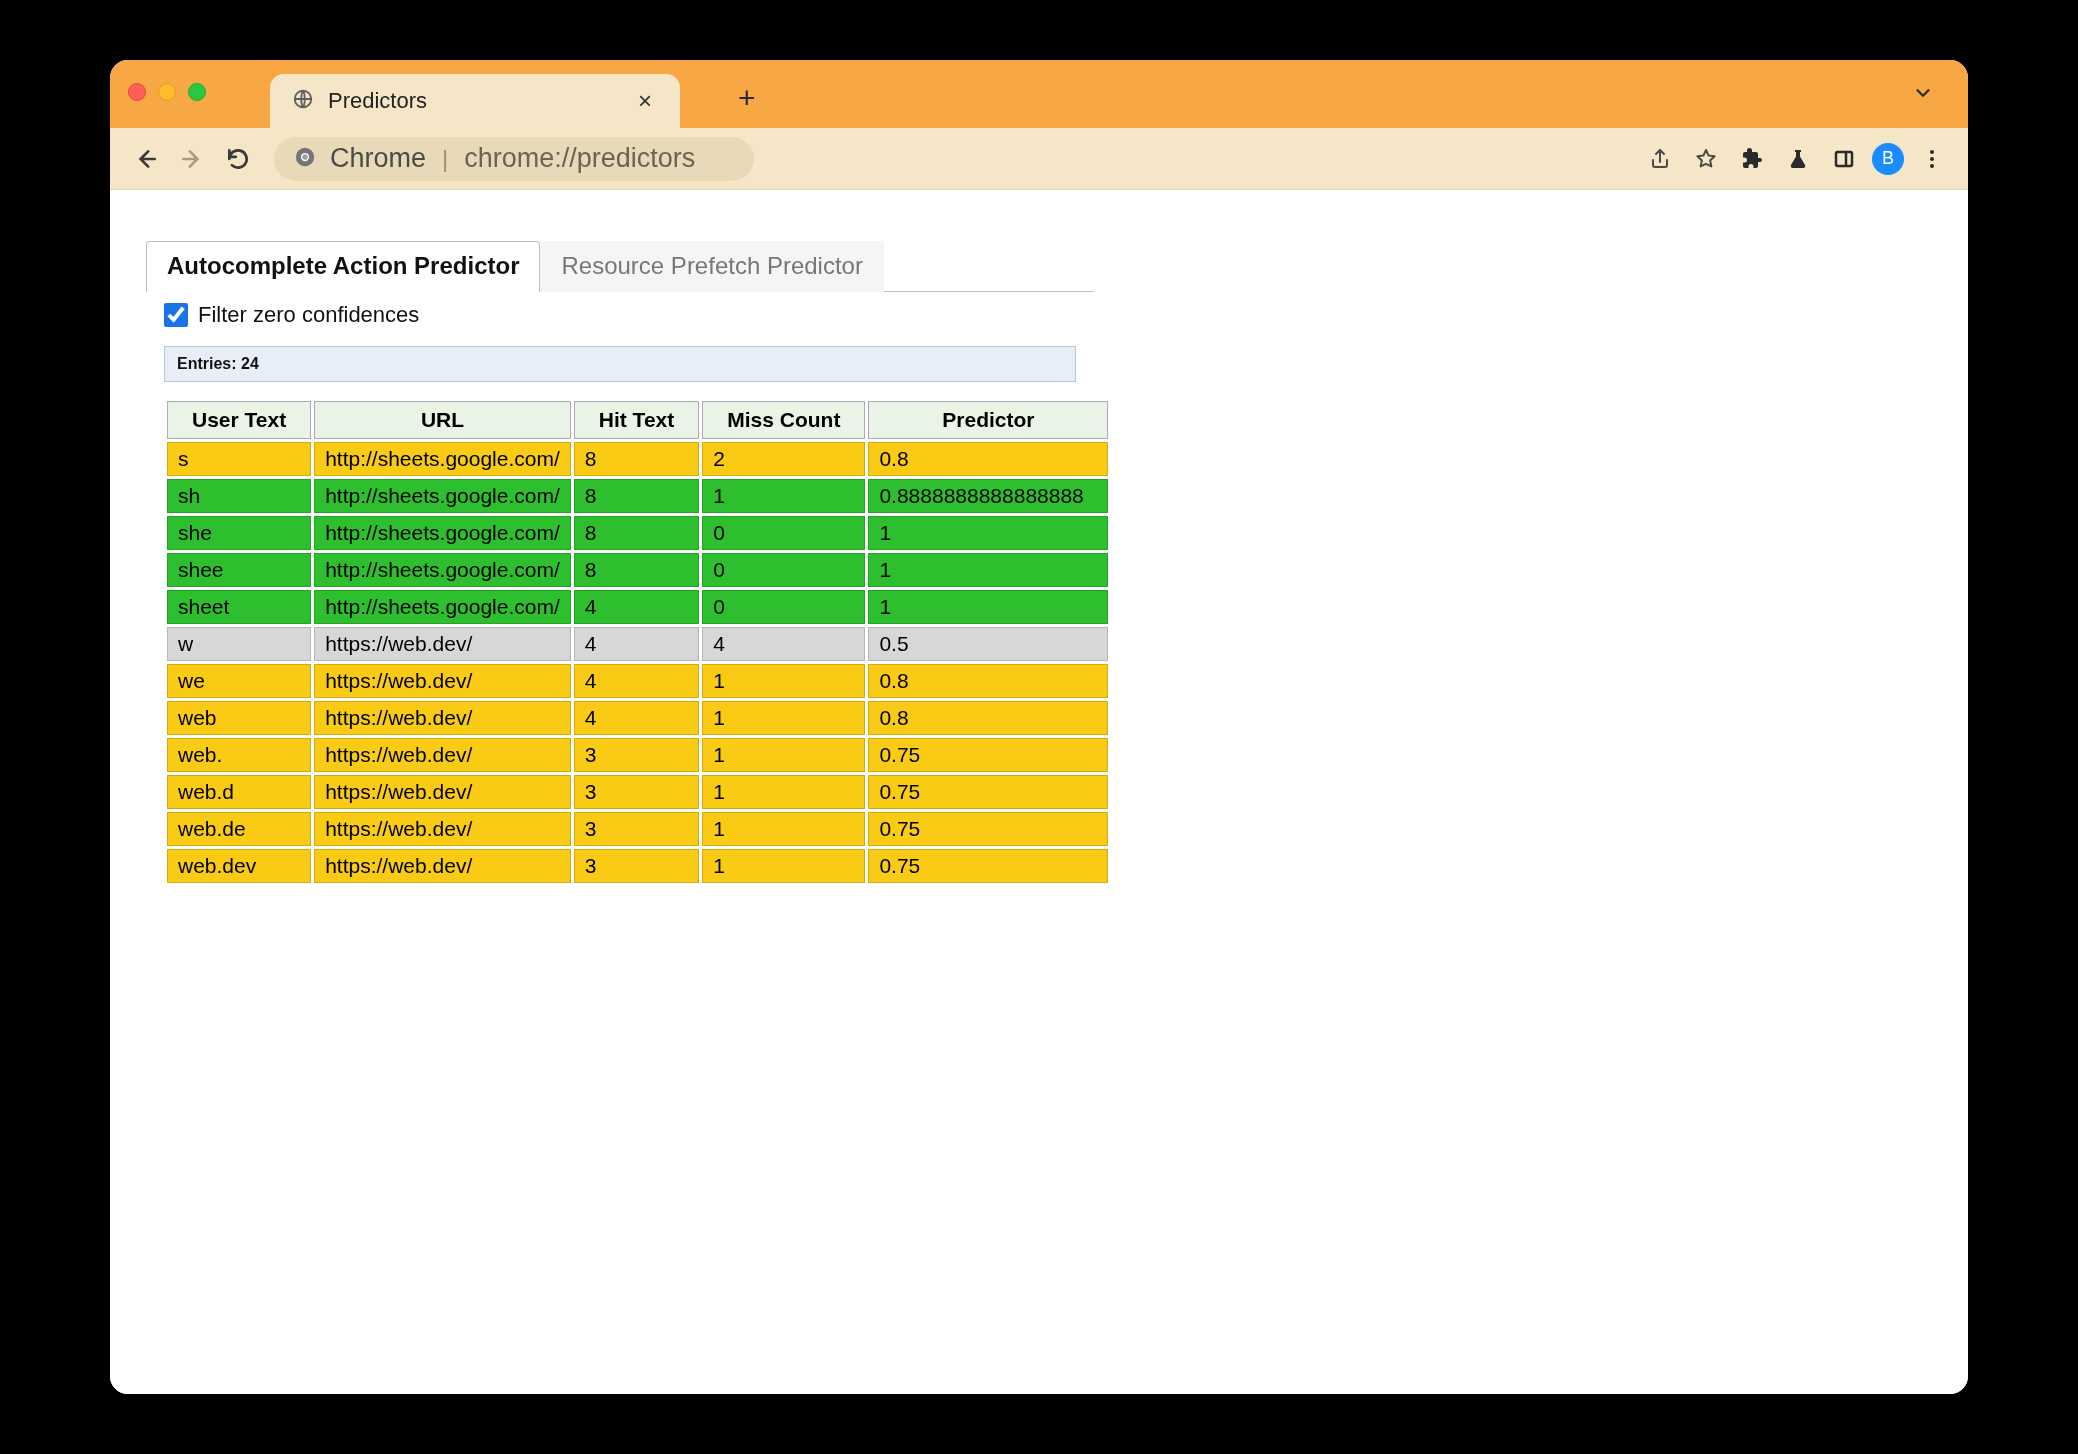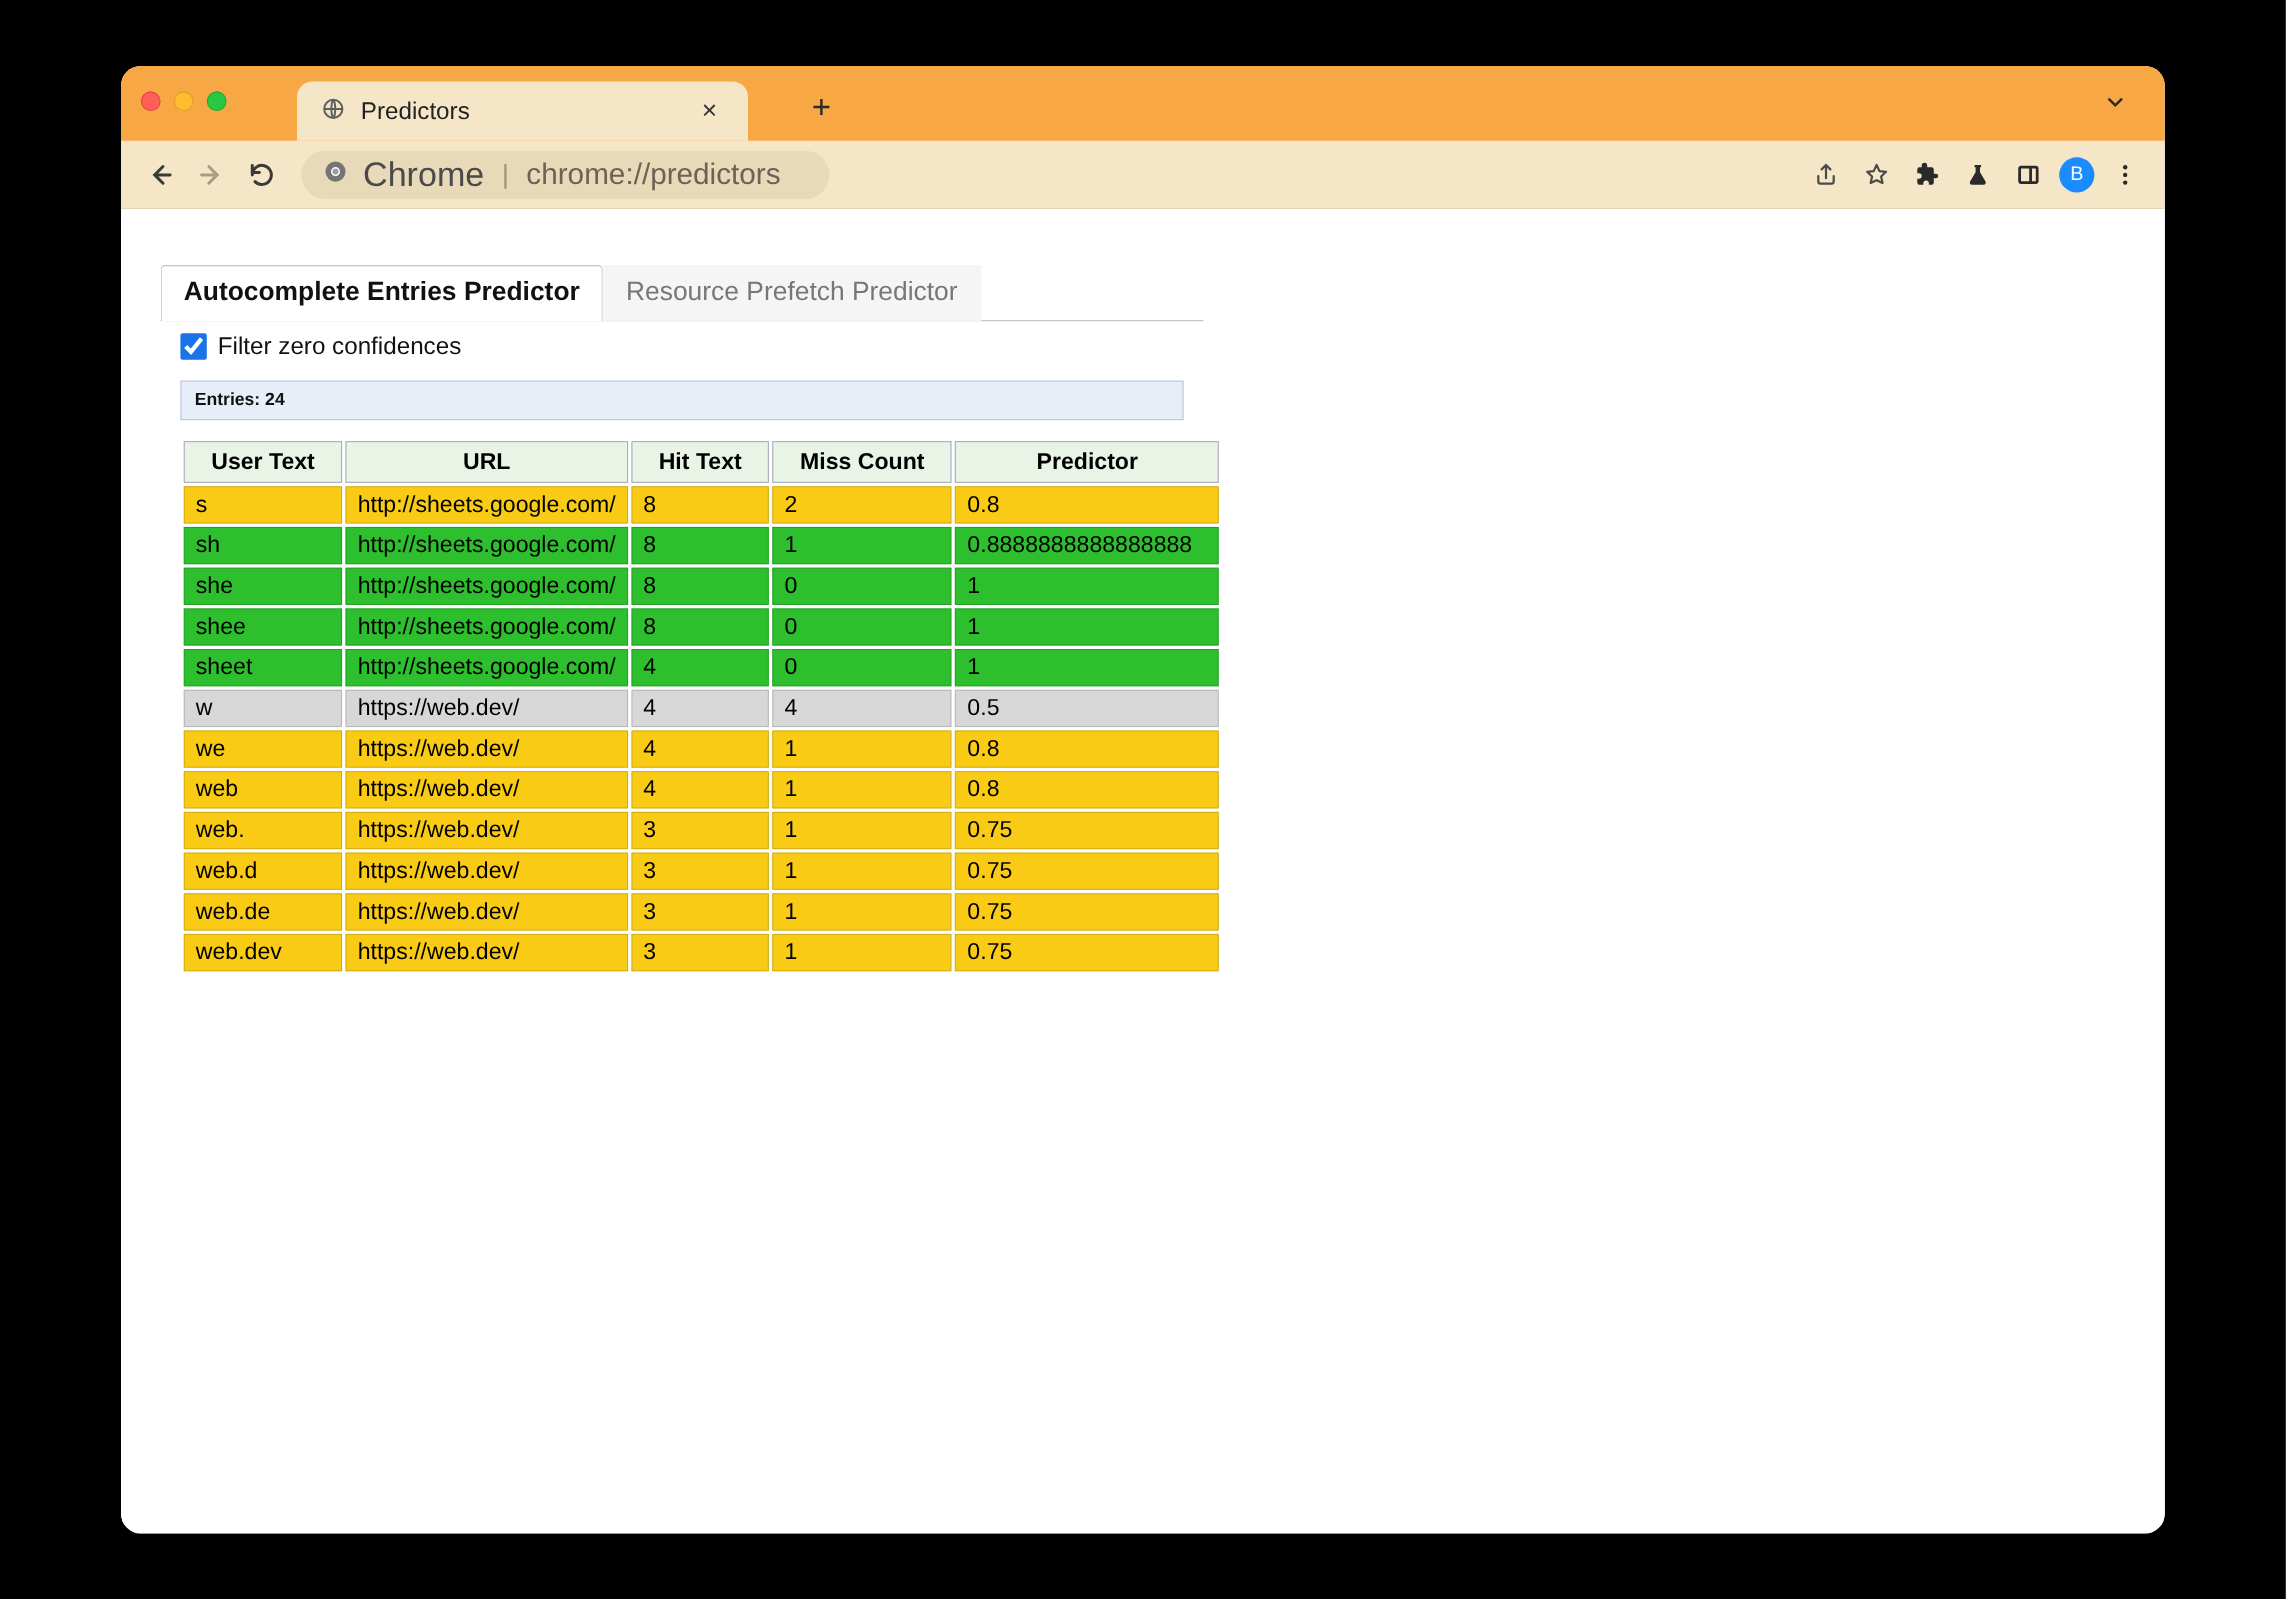--- a/index.html
+++ b/index.html
@@ -18,21 +18,21 @@
 .newtab { font-size: 30px; color: #2a2a2a; margin-left: 22px; margin-top: 8px; }
 .titlebar .spacer { flex: 1; }
 .chev-down { margin-right: 16px; margin-top: 2px; }
 .chev-down svg { width: 22px; height: 22px; }
 .toolbar { background: #f5e6c8; height: 62px; display: flex; align-items: center; padding: 0 18px; gap: 10px; border-bottom: 1px solid #e1d4b5; }
 .nav-btn { width: 36px; height: 36px; display: flex; align-items: center; justify-content: center; color: #3a3a3a; }
 .nav-btn.disabled { color: #a79d86; }
 .nav-btn svg { width: 26px; height: 26px; }
 .omnibox { flex: 0 0 auto; background: #e8d9b9; border-radius: 28px; height: 44px; display: flex; align-items: center; padding: 0 20px; gap: 14px; margin-left: 8px; min-width: 480px; }
 .omnibox .chrome-ico svg { width: 22px; height: 22px; }
-.omnibox .label { font-size: 31px; color: #4a4a4a; }
+.omnibox .label { font-size: 27px; color: #4a4a4a; }
 .omnibox .sep { color: #9e9174; font-size: 24px; margin: 0 2px; }
 .omnibox .url { font-size: 27px; color: #6b6355; }
 .toolbar .spacer { flex: 1; }
 .tb-icon { width: 36px; height: 36px; display: flex; align-items: center; justify-content: center; }
 .tb-icon svg { width: 24px; height: 24px; }
 .avatar { width: 32px; height: 32px; border-radius: 50%; background: #1a8cff; color: #fff; display: flex; align-items: center; justify-content: center; font-size: 18px; font-weight: 500; }
 .content { flex: 1; background: #fff; overflow: auto; padding: 50px 36px; }
 .page-wrap { width: 948px; }
 .tabs-row { display: flex; border-bottom: 1px solid #bfbfbf; }
 .page-tab { padding: 10px 20px 12px; font-size: 24px; color: #777; border: 1px solid transparent; border-bottom: none; background: #f5f5f5; position: relative; top: 1px; }
@@ -140,21 +140,21 @@
           <circle cx="12" cy="5" r="2"></circle>
           <circle cx="12" cy="12" r="2"></circle>
           <circle cx="12" cy="19" r="2"></circle>
         </svg>
     </div>
   </div>
 
   <div class="content">
     <div class="page-wrap">
       <div class="tabs-row">
-        <div class="page-tab active">Autocomplete Entries Predictor</div>
+        <div class="page-tab active">Autocomplete Action Predictor</div>
         <div class="page-tab">Resource Prefetch Predictor</div>
       </div>
       <div class="filter-row">
         <input type="checkbox" checked="" style="">
         <span>Filter zero confidences</span>
       </div>
       <div class="entries">Entries: 24</div>
       <table>
         <thead>
           <tr>

